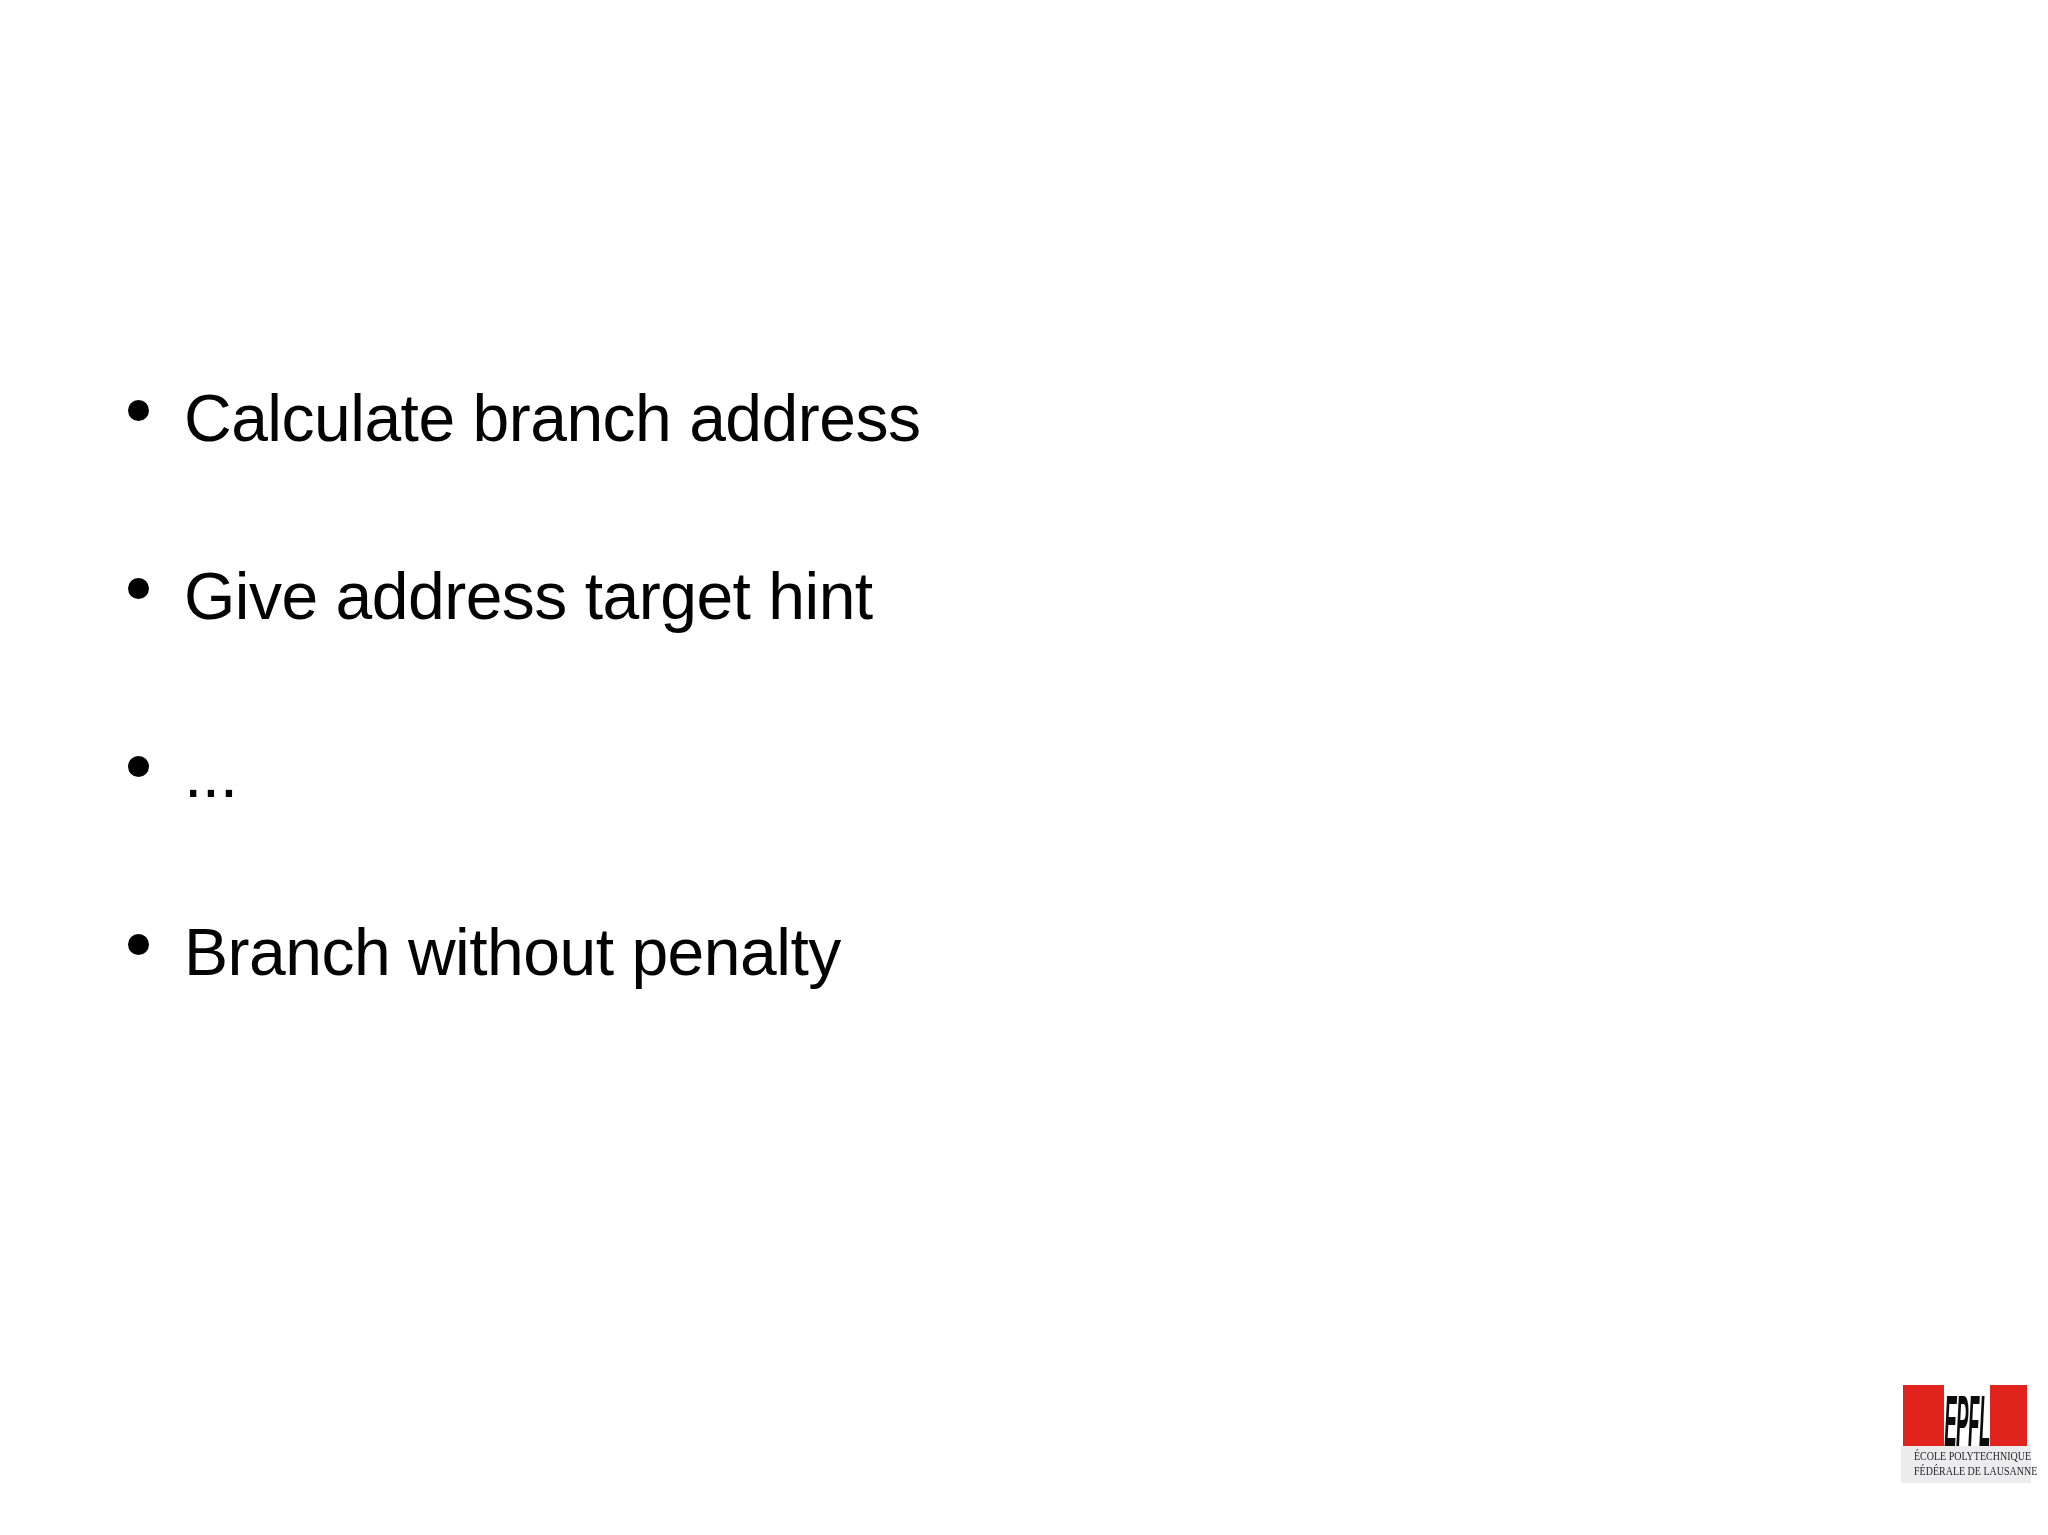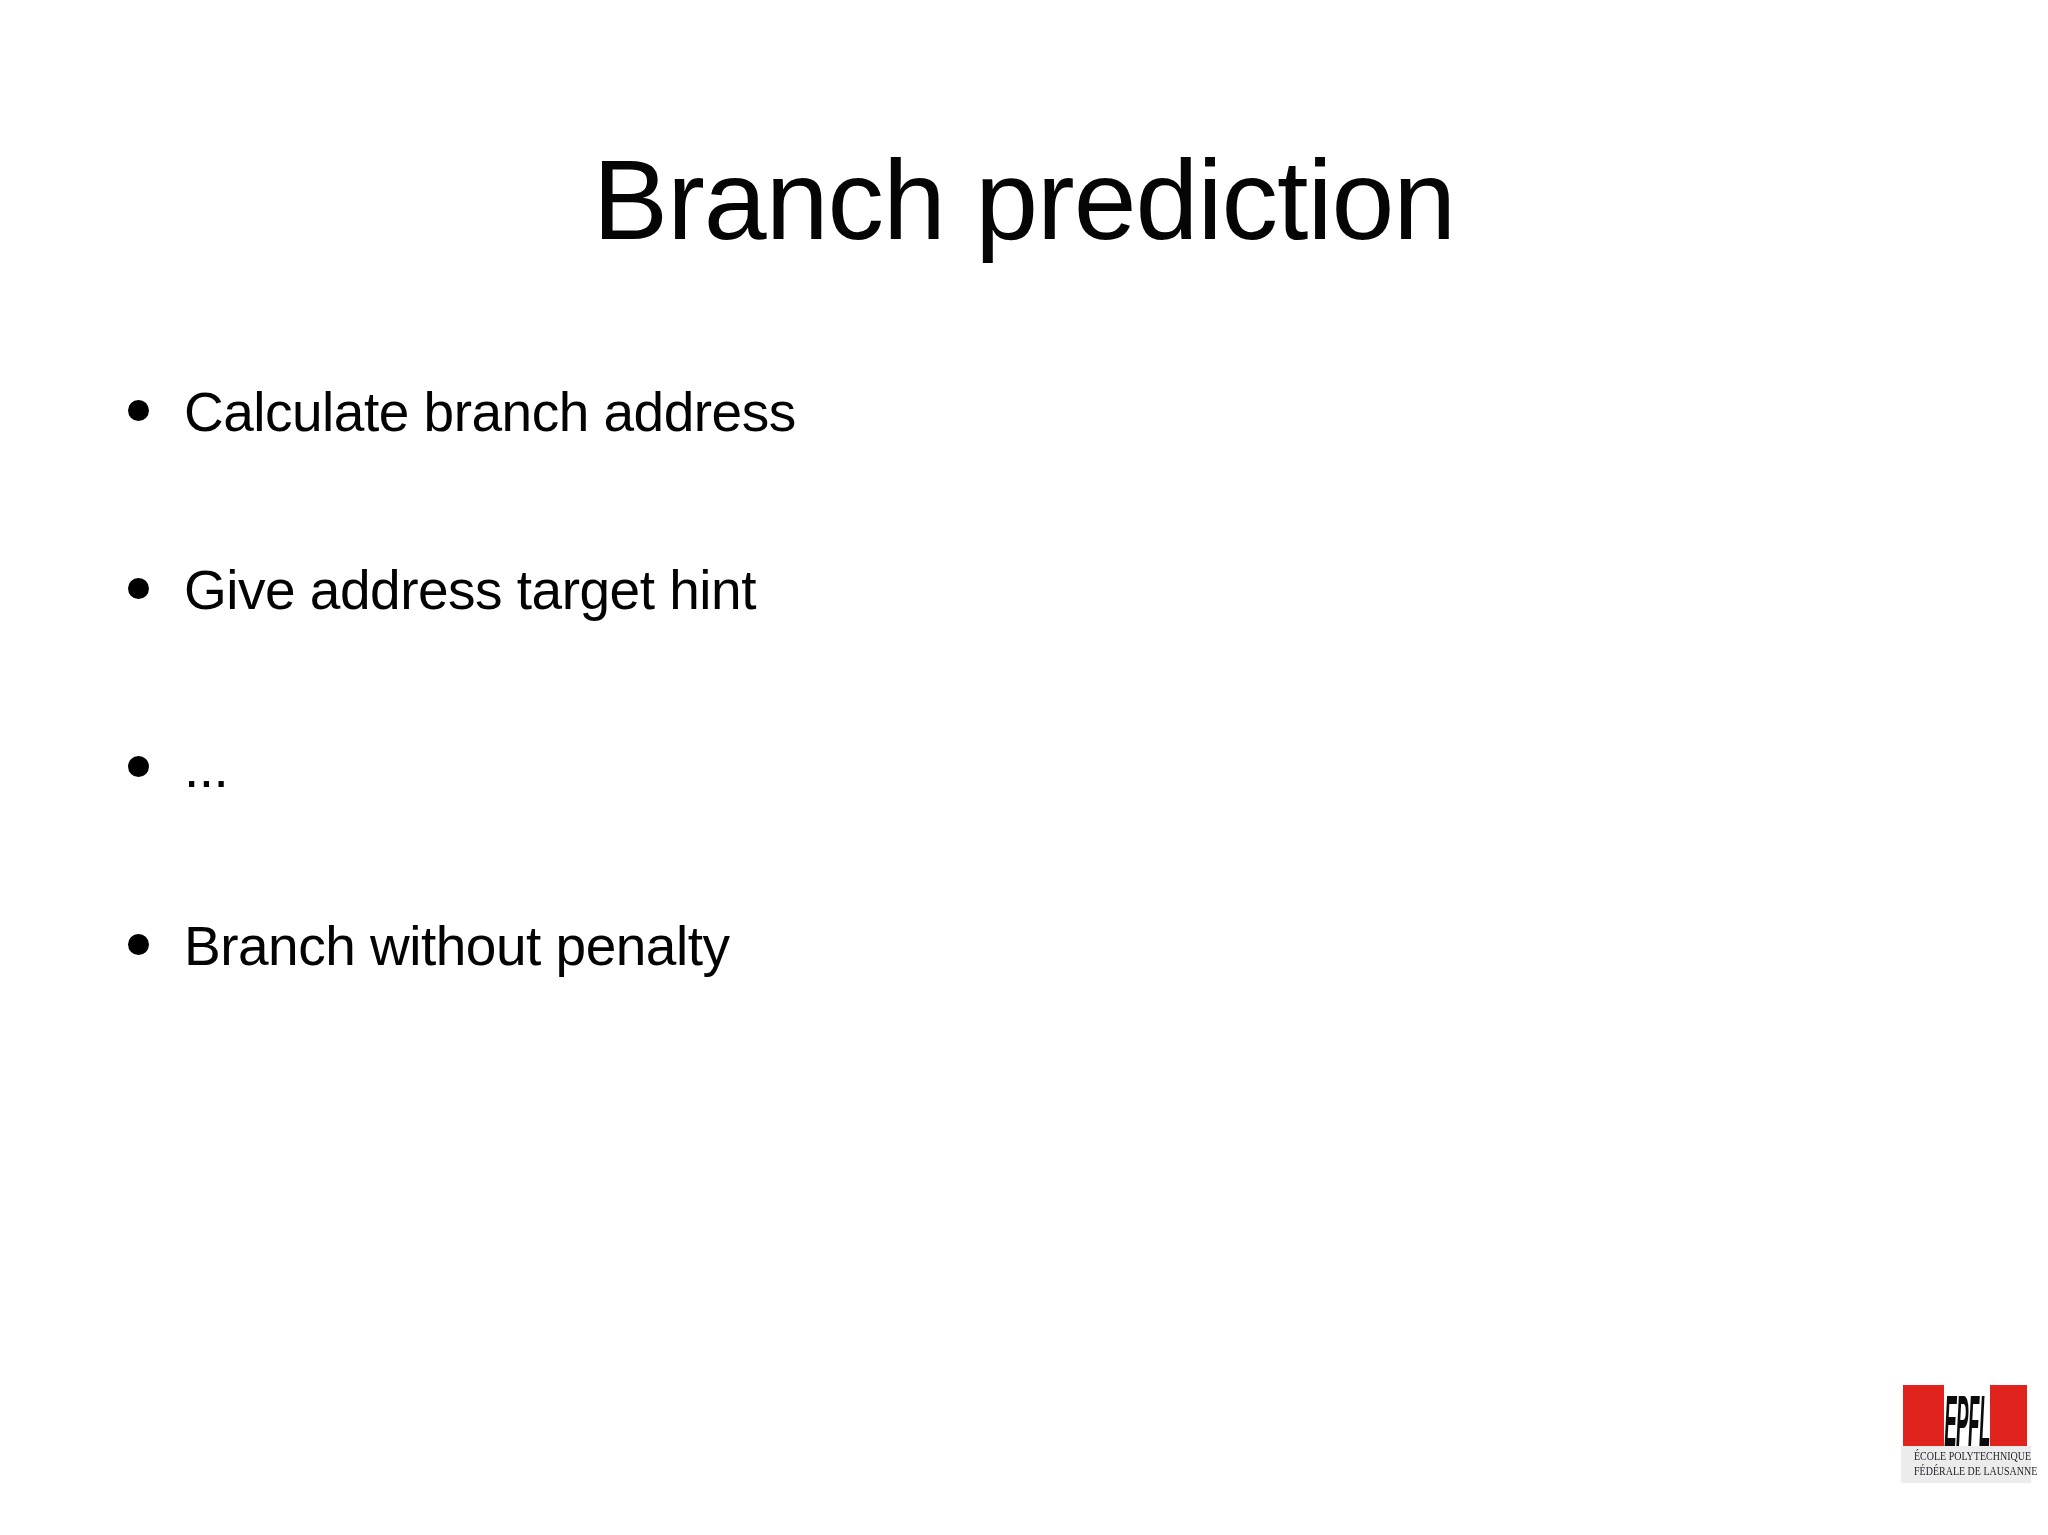--- a/index.html
+++ b/index.html
@@ -44,21 +44,21 @@
     top: 20px;
     width: 21px;
     height: 21px;
     border-radius: 50%;
     background: #000000;
   }
   .bullet-row .bullet-text {
     position: absolute;
     left: 56px;
     top: 0;
-    font-size: 55px;
+    font-size: 66px;
     line-height: 1.17;
     letter-spacing: -0.5px;
     white-space: nowrap;
     color: #030303;
   }
   .row-1 { top: 380px; }
   .row-2 { top: 558px; }
   .row-3 { top: 736px; }
   .row-4 { top: 914px; text-align: center; }
 
@@ -115,21 +115,20 @@
     transform: scaleX(0.8);
     transform-origin: center center;
     white-space: nowrap;
   }
 </style>
 </head>
 <body>
 
 <div id="slide">
 
-  <div class="slide-title">Branch prediction</div>
 
   <div>
 
     <div class="bullet-row row-1">
       <span class="dot"></span>
       <span class="bullet-text">Calculate branch address</span>
     </div>
 
     <div class="bullet-row row-2">
       <span class="dot"></span>

